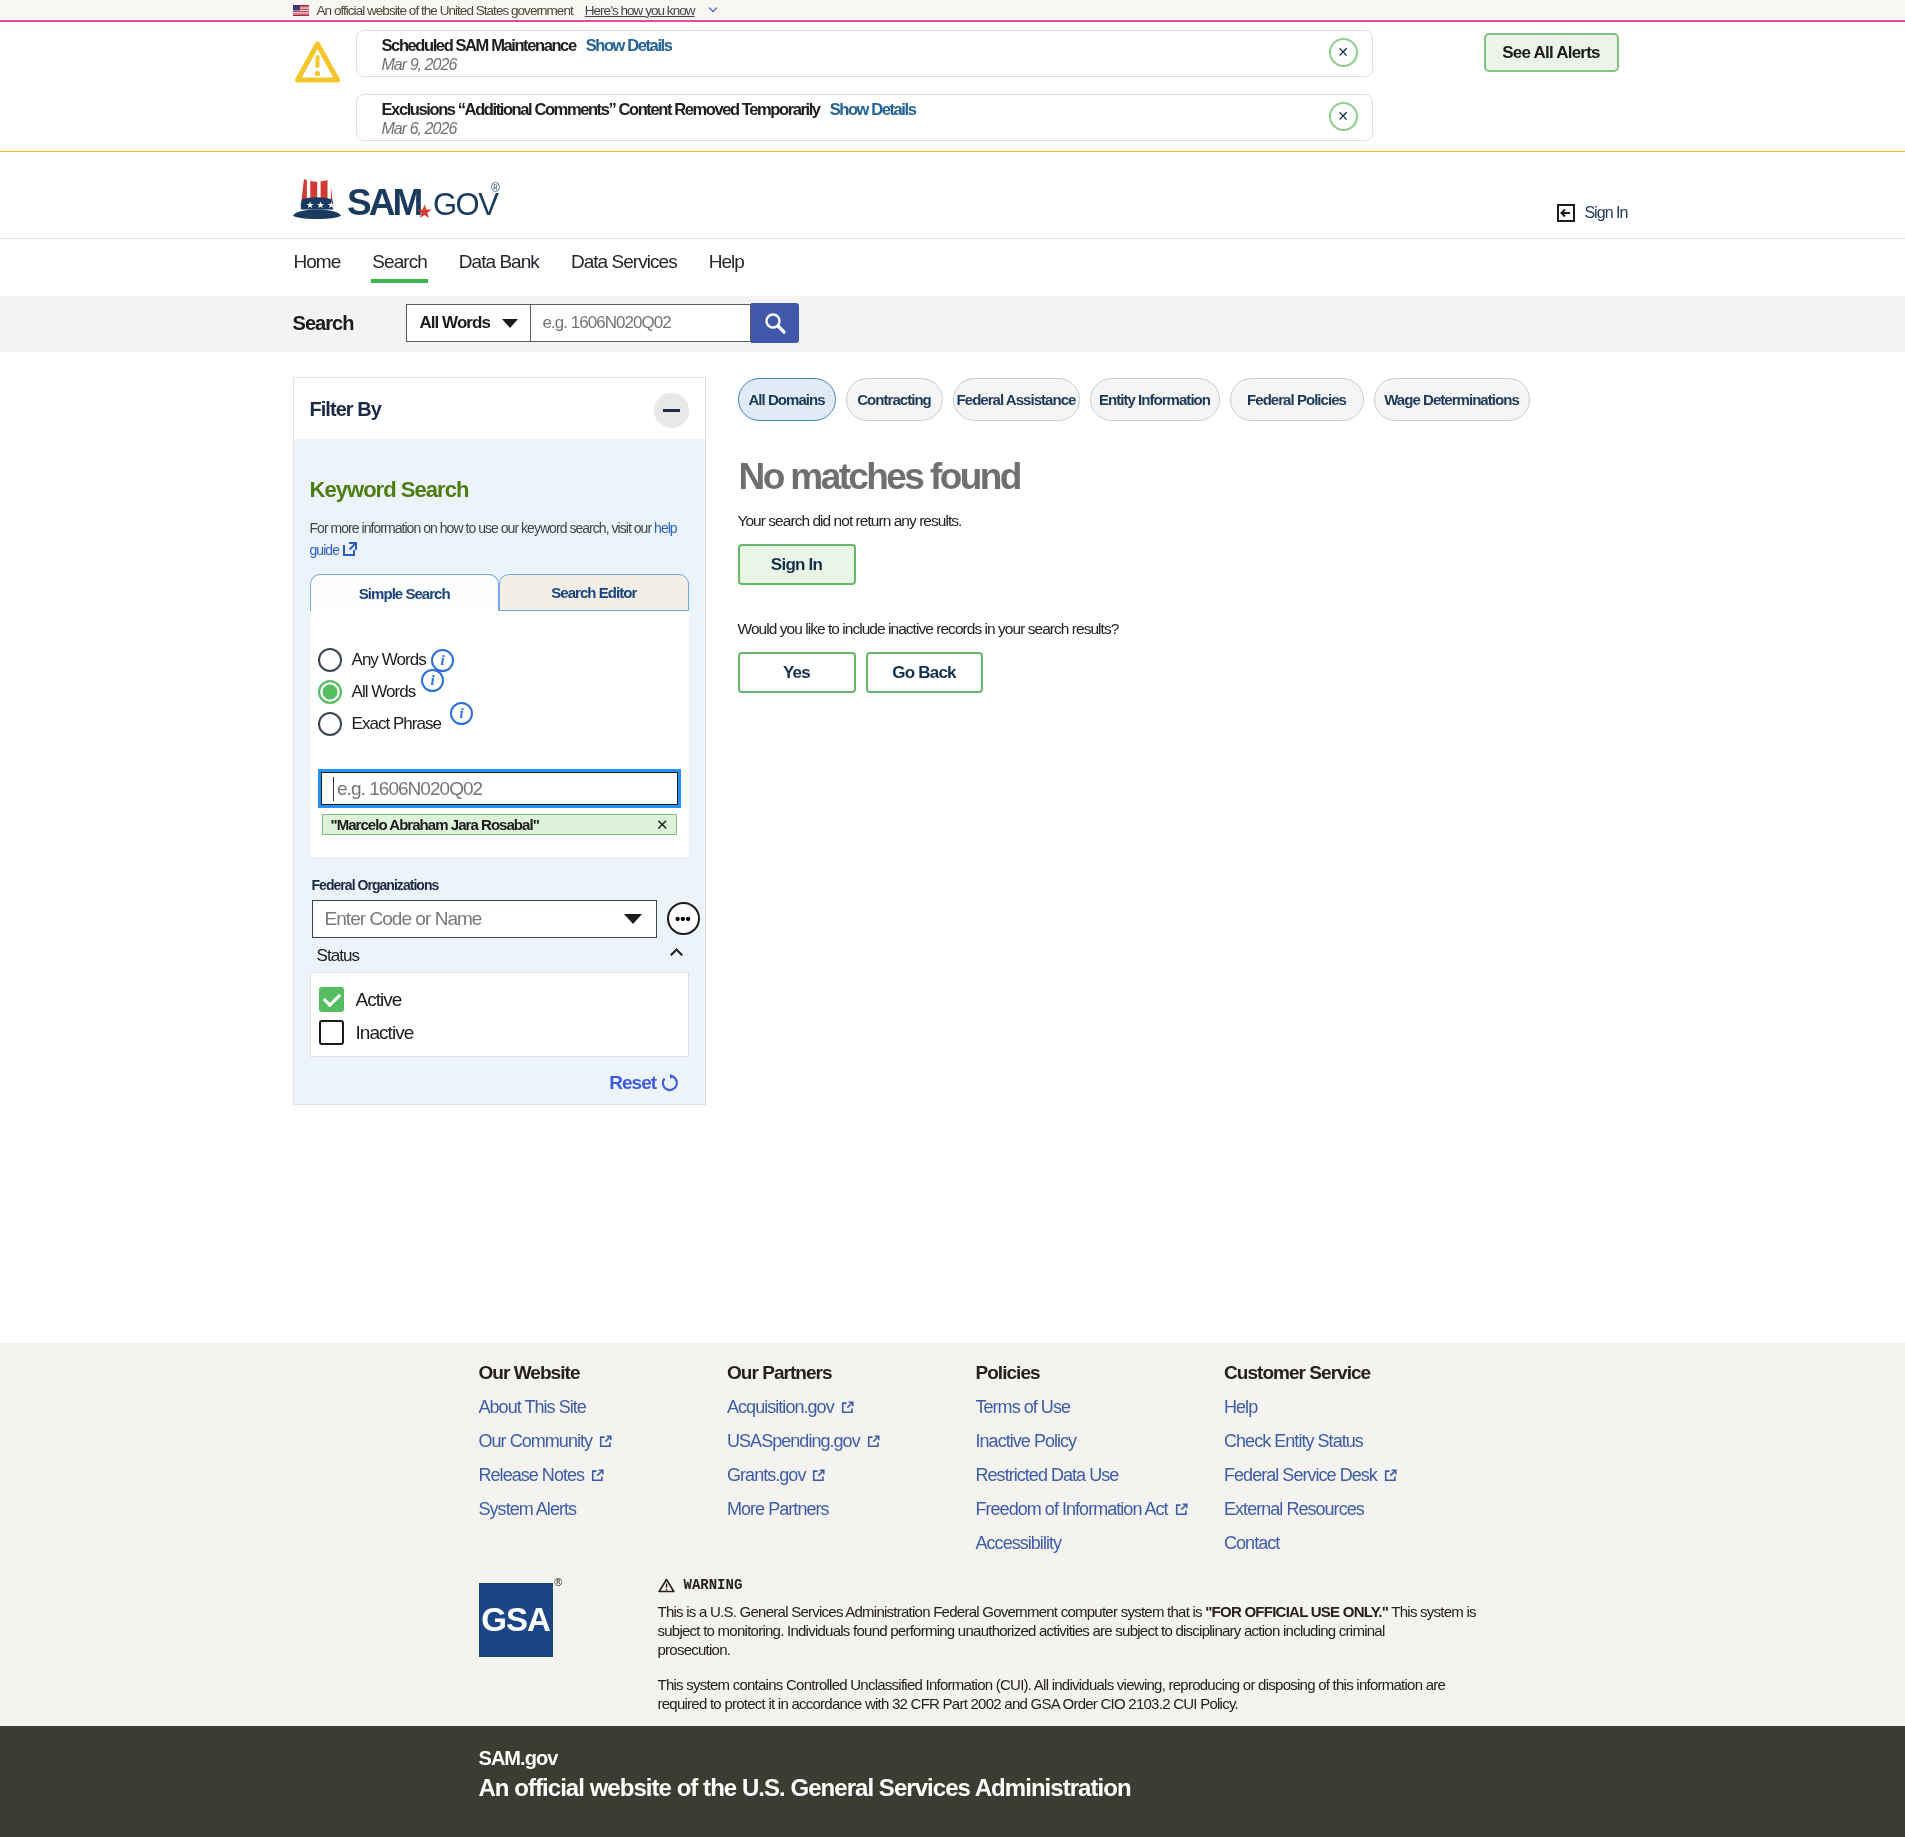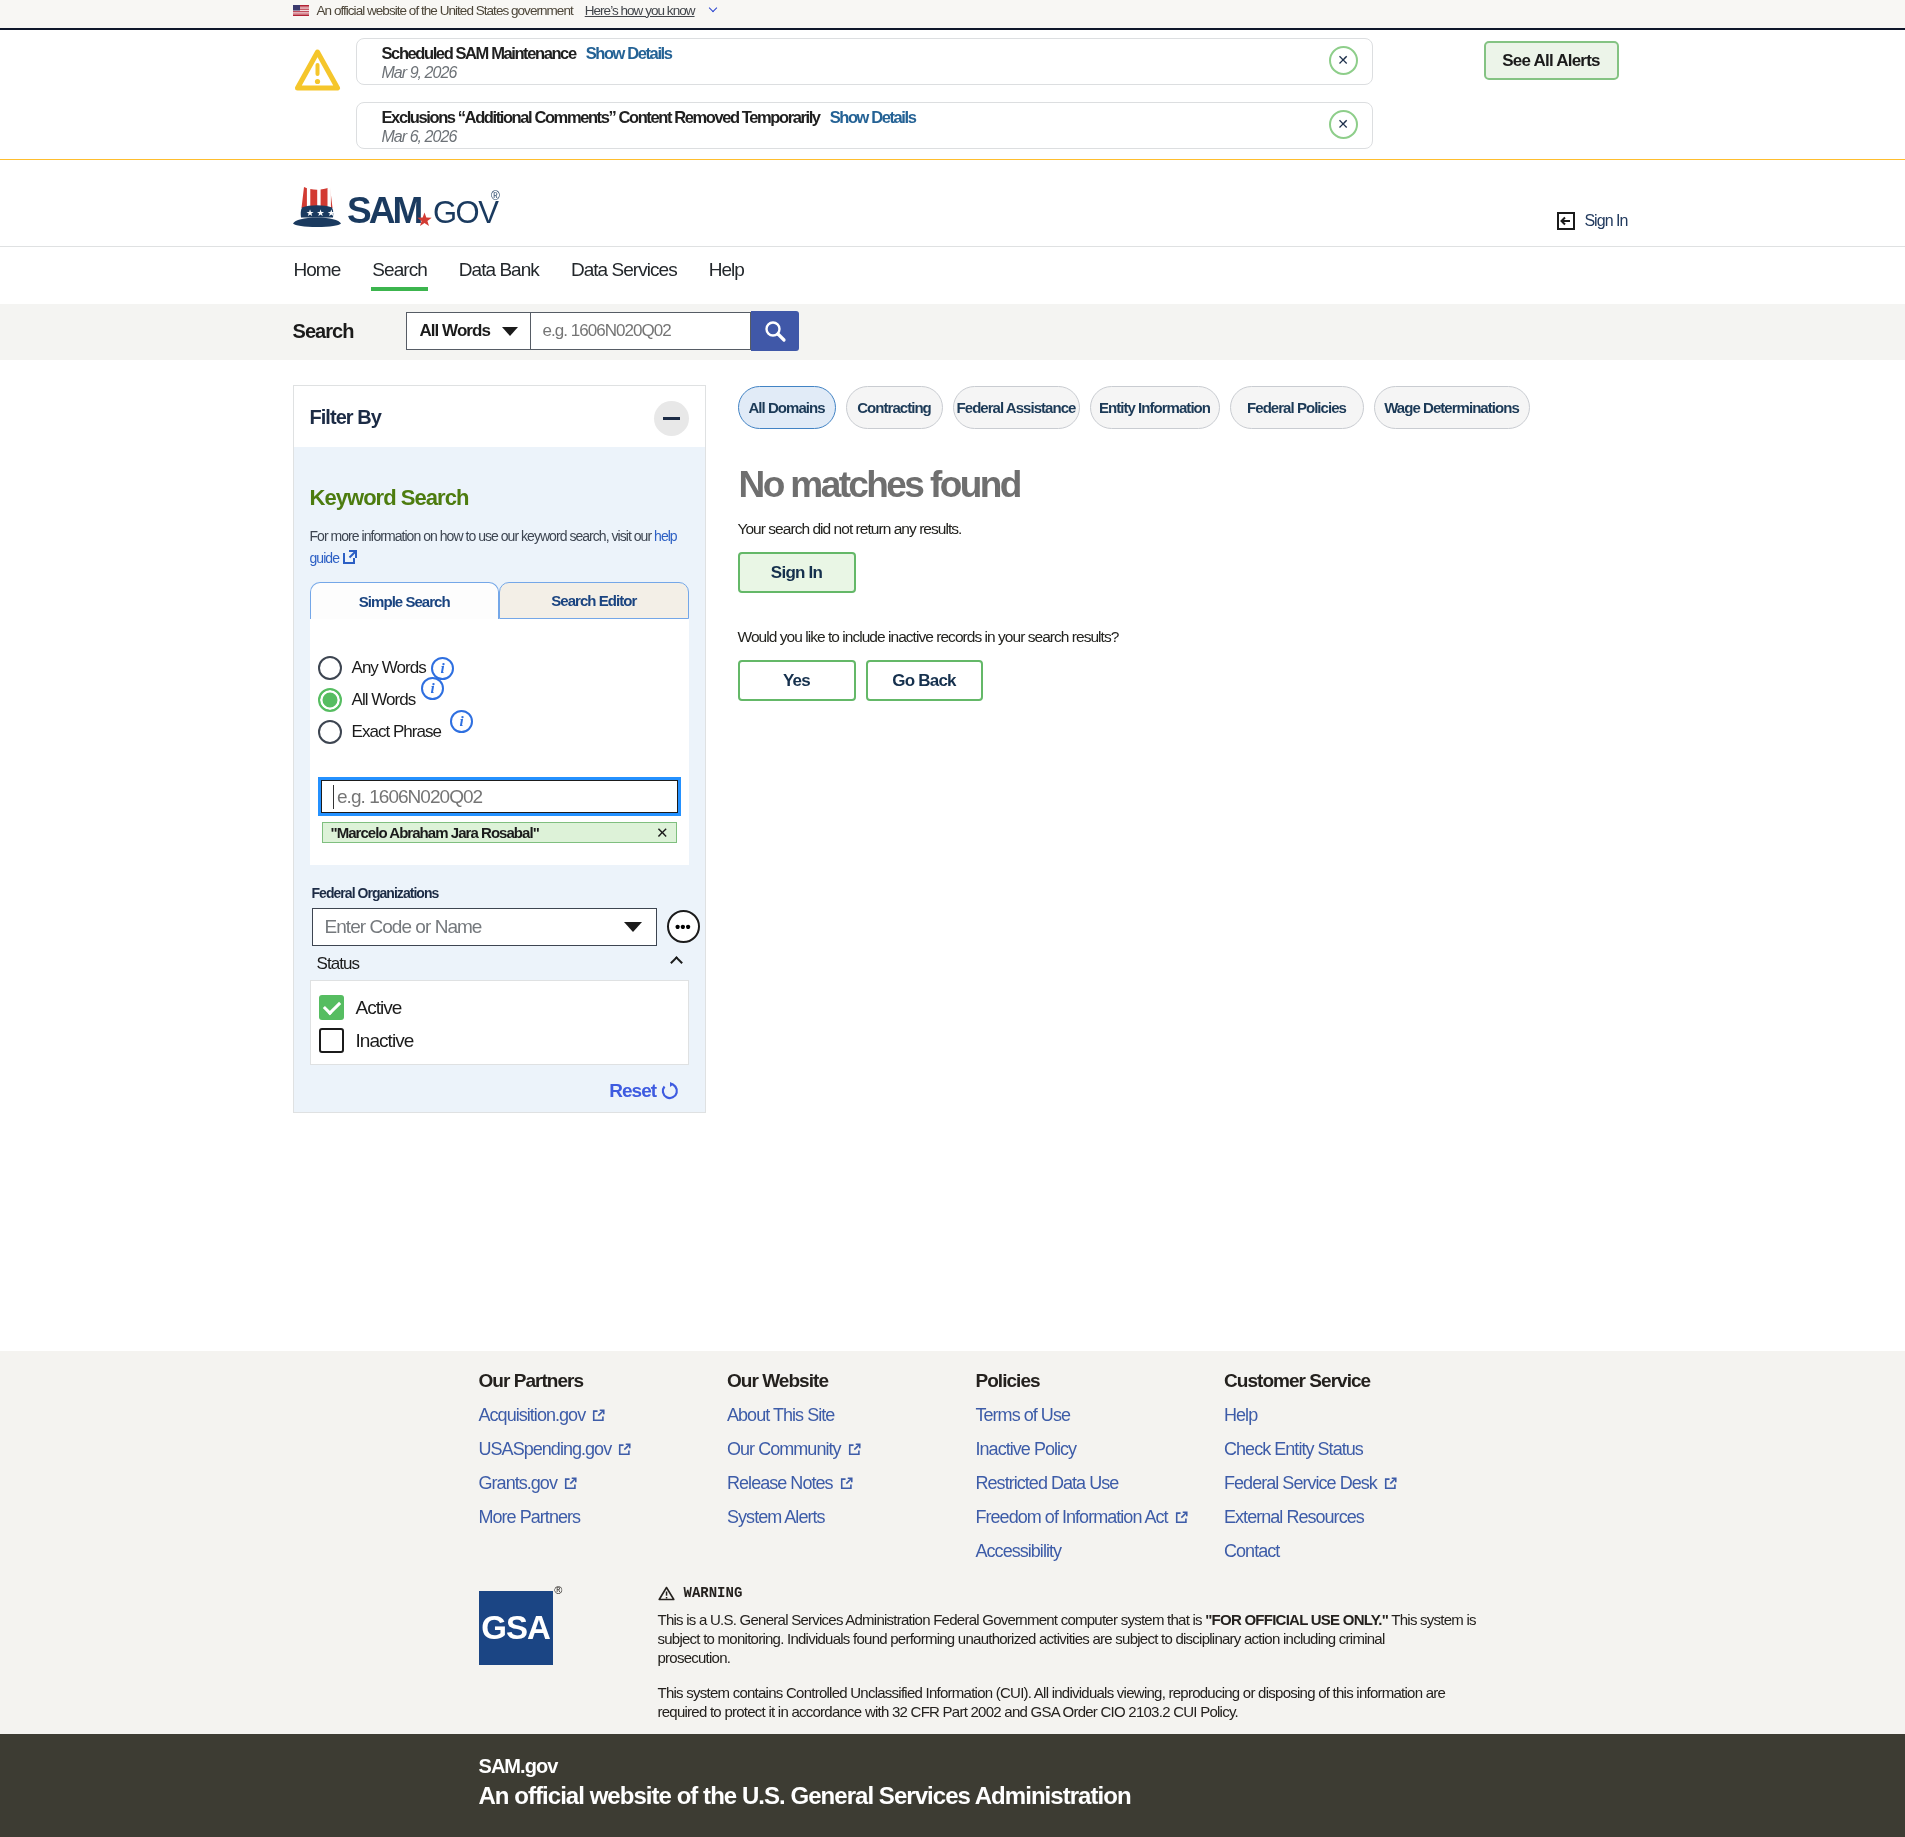--- a/index.html
+++ b/index.html
@@ -2,21 +2,21 @@
 <html lang="en"><head>
 <meta charset="utf-8">
 <title>Search | SAM.gov</title>
 <style>
 * { margin:0; padding:0; box-sizing:border-box; }
 html,body { background:#fff; font-family:"Liberation Sans", sans-serif; color:#1b1b1b; }
 body { width:1905px; letter-spacing:-0.06em; }
 .container { width:1320px; margin:0 auto; }
 
 
-.gov-banner { background:#f8f7f4; border-bottom:2px solid #0f172a; height:30px; font-size:13.5px; color:#4d4639; }
+.gov-banner { background:#f8f7f4; border-bottom:2px solid #ec4899; height:22px; font-size:13.5px; color:#4d4639; }
 .gov-banner .container { display:flex; align-items:center; height:20px; gap:8px; }
 .flag { width:16px; height:11px; display:inline-block; }
 .hhyk { color:#42464b; text-decoration:underline; margin-left:4px; }
 .chev { display:inline-block; width:6px; height:6px; border:solid #2943cf; border-width:0 1.8px 1.8px 0; transform:rotate(45deg); margin-left:7px; margin-bottom:4px; }
 
 
 .alerts { background:#fff; border-bottom:1px solid #ffbe2e; padding:8px 0 10px; }
 .alerts-inner { position:relative; }
 .warn-tri { position:absolute; left:1px; top:10px; }
 .alert-box { position:relative; margin-left:63px; width:1017px; border:1px solid #dcdee0; border-radius:8px; padding:5px 60px 3px 25px; background:#fff; }
@@ -306,52 +306,52 @@
         <button class="btn-white goback">Go Back</button>
       </div>
     </section>
   </div>
 </div>
 
 <div class="footer-light">
   <div class="container">
     <div class="fcols">
       <div class="fcol">
-        <h4>Our Partners</h4>
-        <a href="#">Acquisition.gov <svg class="ext" width="15" height="15" viewBox="0 0 16 16">
-              <path d="M12.7 9 L12.7 13.1 L2.9 13.1 L2.9 3.3 L7 3.3" fill="none" stroke="#3d5ca8" stroke-width="1.7"></path>
-              <path d="M9.3 2.4 L13.6 2.4 L13.6 6.7" fill="none" stroke="#3d5ca8" stroke-width="1.7"></path>
-              <path d="M13.3 2.7 L7.8 8.2" stroke="#3d5ca8" stroke-width="1.7"></path>
-            </svg></a>
-        <a href="#">USASpending.gov <svg class="ext" width="15" height="15" viewBox="0 0 16 16">
-              <path d="M12.7 9 L12.7 13.1 L2.9 13.1 L2.9 3.3 L7 3.3" fill="none" stroke="#3d5ca8" stroke-width="1.7"></path>
-              <path d="M9.3 2.4 L13.6 2.4 L13.6 6.7" fill="none" stroke="#3d5ca8" stroke-width="1.7"></path>
-              <path d="M13.3 2.7 L7.8 8.2" stroke="#3d5ca8" stroke-width="1.7"></path>
-            </svg></a>
-        <a href="#">Grants.gov <svg class="ext" width="15" height="15" viewBox="0 0 16 16">
-              <path d="M12.7 9 L12.7 13.1 L2.9 13.1 L2.9 3.3 L7 3.3" fill="none" stroke="#3d5ca8" stroke-width="1.7"></path>
-              <path d="M9.3 2.4 L13.6 2.4 L13.6 6.7" fill="none" stroke="#3d5ca8" stroke-width="1.7"></path>
-              <path d="M13.3 2.7 L7.8 8.2" stroke="#3d5ca8" stroke-width="1.7"></path>
-            </svg></a>
-        <a href="#">More Partners</a>
-      </div>
-      <div class="fcol">
         <h4>Our Website</h4>
         <a href="#">About This Site</a>
         <a href="#">Our Community <svg class="ext" width="15" height="15" viewBox="0 0 16 16">
               <path d="M12.7 9 L12.7 13.1 L2.9 13.1 L2.9 3.3 L7 3.3" fill="none" stroke="#3d5ca8" stroke-width="1.7"></path>
               <path d="M9.3 2.4 L13.6 2.4 L13.6 6.7" fill="none" stroke="#3d5ca8" stroke-width="1.7"></path>
               <path d="M13.3 2.7 L7.8 8.2" stroke="#3d5ca8" stroke-width="1.7"></path>
             </svg></a>
         <a href="#">Release Notes <svg class="ext" width="15" height="15" viewBox="0 0 16 16">
               <path d="M12.7 9 L12.7 13.1 L2.9 13.1 L2.9 3.3 L7 3.3" fill="none" stroke="#3d5ca8" stroke-width="1.7"></path>
               <path d="M9.3 2.4 L13.6 2.4 L13.6 6.7" fill="none" stroke="#3d5ca8" stroke-width="1.7"></path>
               <path d="M13.3 2.7 L7.8 8.2" stroke="#3d5ca8" stroke-width="1.7"></path>
             </svg></a>
         <a href="#">System Alerts</a>
+      </div>
+      <div class="fcol">
+        <h4>Our Partners</h4>
+        <a href="#">Acquisition.gov <svg class="ext" width="15" height="15" viewBox="0 0 16 16">
+              <path d="M12.7 9 L12.7 13.1 L2.9 13.1 L2.9 3.3 L7 3.3" fill="none" stroke="#3d5ca8" stroke-width="1.7"></path>
+              <path d="M9.3 2.4 L13.6 2.4 L13.6 6.7" fill="none" stroke="#3d5ca8" stroke-width="1.7"></path>
+              <path d="M13.3 2.7 L7.8 8.2" stroke="#3d5ca8" stroke-width="1.7"></path>
+            </svg></a>
+        <a href="#">USASpending.gov <svg class="ext" width="15" height="15" viewBox="0 0 16 16">
+              <path d="M12.7 9 L12.7 13.1 L2.9 13.1 L2.9 3.3 L7 3.3" fill="none" stroke="#3d5ca8" stroke-width="1.7"></path>
+              <path d="M9.3 2.4 L13.6 2.4 L13.6 6.7" fill="none" stroke="#3d5ca8" stroke-width="1.7"></path>
+              <path d="M13.3 2.7 L7.8 8.2" stroke="#3d5ca8" stroke-width="1.7"></path>
+            </svg></a>
+        <a href="#">Grants.gov <svg class="ext" width="15" height="15" viewBox="0 0 16 16">
+              <path d="M12.7 9 L12.7 13.1 L2.9 13.1 L2.9 3.3 L7 3.3" fill="none" stroke="#3d5ca8" stroke-width="1.7"></path>
+              <path d="M9.3 2.4 L13.6 2.4 L13.6 6.7" fill="none" stroke="#3d5ca8" stroke-width="1.7"></path>
+              <path d="M13.3 2.7 L7.8 8.2" stroke="#3d5ca8" stroke-width="1.7"></path>
+            </svg></a>
+        <a href="#">More Partners</a>
       </div>
       <div class="fcol">
         <h4>Policies</h4>
         <a href="#">Terms of Use</a>
         <a href="#">Inactive Policy</a>
         <a href="#">Restricted Data Use</a>
         <a href="#">Freedom of Information Act <svg class="ext" width="15" height="15" viewBox="0 0 16 16">
               <path d="M12.7 9 L12.7 13.1 L2.9 13.1 L2.9 3.3 L7 3.3" fill="none" stroke="#3d5ca8" stroke-width="1.7"></path>
               <path d="M9.3 2.4 L13.6 2.4 L13.6 6.7" fill="none" stroke="#3d5ca8" stroke-width="1.7"></path>
               <path d="M13.3 2.7 L7.8 8.2" stroke="#3d5ca8" stroke-width="1.7"></path>

